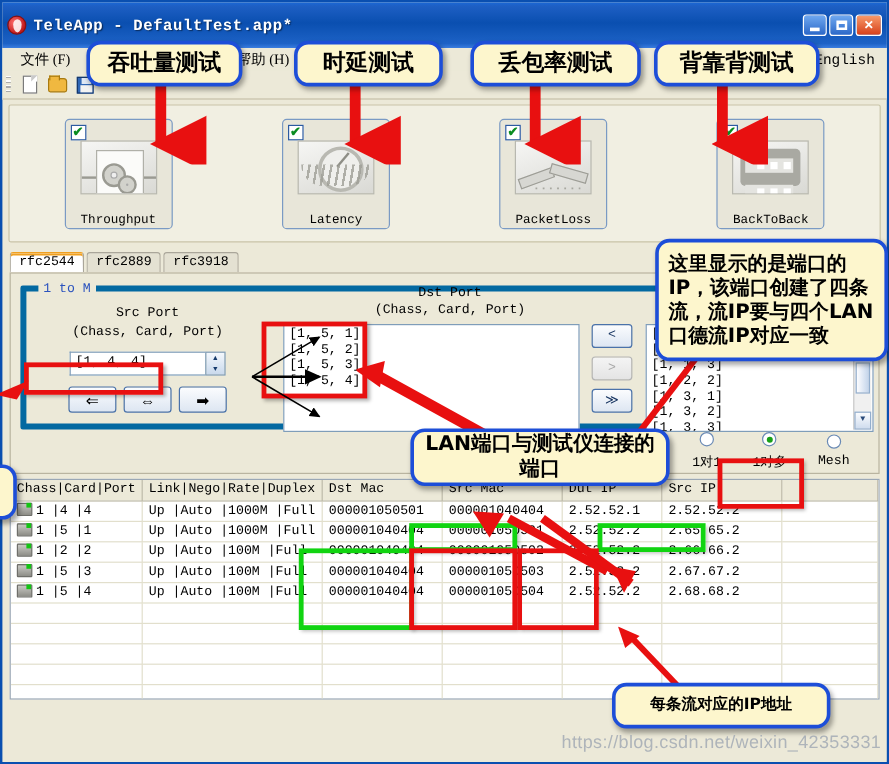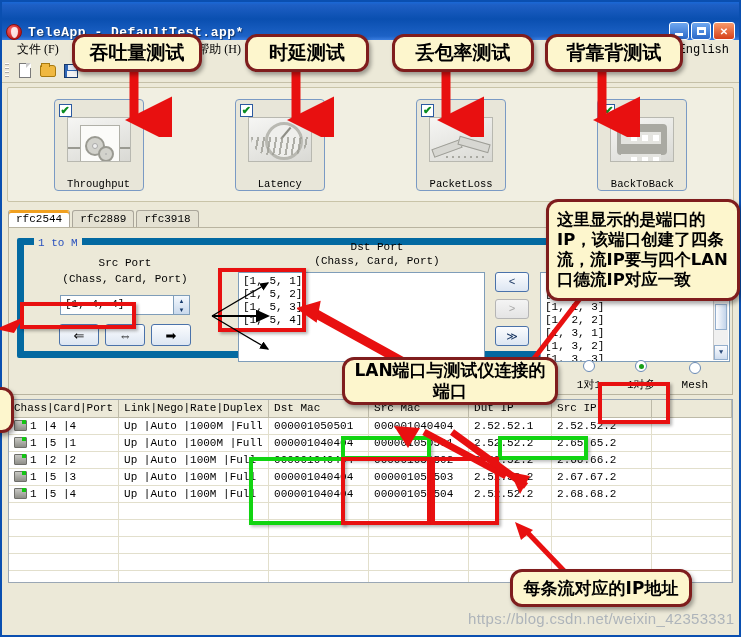--- a/index.html
+++ b/index.html
@@ -12,21 +12,21 @@
   }
   #app {
     position:absolute; inset:0;
     border:2px solid #0a4fb0;
     background:#ece9d8;
   }
   
   .titlebar{
     height:38px;
     background:linear-gradient(180deg,#1a68d6 0%,#1e5fc4 8%,#0a4fb0 45%,#1d62c6 90%,#3a7de0 100%);
-    display:flex; align-items:flex-end; padding:0 2px 0 4px;
+    display:flex; align-items:center; padding:0 2px 0 4px;
     color:#fff;
   }
   .app-logo{
     width:16px;height:16px;border-radius:50%;
     background:radial-gradient(circle at 35% 35%,#ff6b6b,#c01a1a 70%);
     border:1px solid #8a0f0f; margin-right:6px;
     position:relative; flex:0 0 auto;
   }
   .app-logo::after{
     content:"";position:absolute;left:4px;top:2px;width:7px;height:11px;
@@ -134,21 +134,21 @@
   .tab{
     padding:2px 7px 2px 7px; background:#e4e1d2; border:1px solid #aaa69a;
     border-bottom:none; border-radius:3px 3px 0 0; color:#000;
   }
   .tab.active{ background:#fff; border-color:#f0a020 #aaa69a #fff; position:relative; top:0;
     box-shadow:inset 0 2px 0 #f0a020;margin-top:12px;}
   
   .groupwrap{ margin:0 6px; border:1px solid #b9b4a0; background:#ece9d8; height:168px; position:relative;}
   .group{
     position:absolute; left:8px; top:10px; right:8px; bottom:36px;
-    border:7px solid #0369a1; border-radius:2px;
+    border:5px solid #0369a1; border-radius:2px;
   }
   .group-legend{
     position:absolute; left:10px; top:-8px; background:#ece9d8; padding:0 4px;
     font-family:"Liberation Mono",monospace; font-size:11px; color:#2a52be;
   }
   .lbl{ font-family:"Liberation Mono",monospace; font-size:11px; color:#000; text-align:center;}
   .spin-wrap{ display:flex; width:130px; height:20px; }
   .spin-input{
     flex:1; background:#fff; border:1px solid #7f9db9; border-right:none;
     font-family:"Liberation Mono",monospace; font-size:11px; padding:2px 4px; color:#000;
@@ -202,21 +202,21 @@
   }
   tbody td{
     border-right:1px solid #e2dfcc; border-bottom:1px solid #e2dfcc;
     padding:1px 5px; height:17px; color:#000; white-space:nowrap;
   }
   .portico{ display:inline-block;width:13px;height:11px;vertical-align:-2px;margin-right:3px;
     background:linear-gradient(180deg,#c9c9c4,#8e8e88); border:1px solid #6f6f6a; border-radius:1px;position:relative;}
   .portico::after{content:"";position:absolute;right:0px;top:-1px;width:4px;height:4px;background:#14c414;}
   
   .callout{
-    position:absolute; background:#fdf6cd; border:3px solid #7f1d1d; border-radius:12px;
+    position:absolute; background:#fdf6cd; border:3px solid #1d4ed8; border-radius:12px;
     color:#000; font-weight:bold; font-family:"DejaVu Sans", sans-serif;
     display:flex; align-items:center; justify-content:center; text-align:center;
     box-shadow:2px 3px 4px rgba(0,0,0,.35); z-index:40; line-height:1.22;
   }
   .ann-arrow{ position:absolute; z-index:39; pointer-events:none;}
   .redbox{ position:absolute; border:4px solid #e81010; z-index:35;
     box-shadow:2px 2px 3px rgba(0,0,0,.3); }
   .greenbox{ position:absolute; border:4px solid #11d411; z-index:35;
     box-shadow:2px 2px 3px rgba(0,0,0,.25); }
   .watermark{
@@ -581,20 +581,20 @@
 
   <svg class="ann-arrow" style="left:392px;top:424px;" width="120" height="60">
     <line x1="112" y1="50" x2="30" y2="6" stroke="#e81010" stroke-width="7"></line>
     <path d="M0,0 L26,2 L14,22 z" fill="#e81010"></path>
   </svg>
   <svg class="ann-arrow" style="left:424px;top:424px;" width="110" height="70">
     <line x1="100" y1="60" x2="26" y2="6" stroke="#e81010" stroke-width="7"></line>
     <path d="M84,46 L104,50 L94,68 z" fill="#e81010"></path>
   </svg>
 
-  <div class="callout" style="left:508px;top:567px;width:182px;height:38px;font-size:17px;text-align:right;">每条流对应的IP地址</div>
+  <div class="callout" style="left:508px;top:567px;width:182px;height:38px;font-size:13px;text-align:right;">每条流对应的IP地址</div>
   <svg class="ann-arrow" style="left:505px;top:520px;" width="80" height="60">
     <line x1="62" y1="54" x2="20" y2="10" stroke="#e81010" stroke-width="5"></line>
     <path d="M8,0 L26,8 L14,18 z" fill="#e81010"></path>
   </svg>
 
   <div class="watermark">https://blog.csdn.net/weixin_42353331</div>
 </div>
 
 </body></html>

